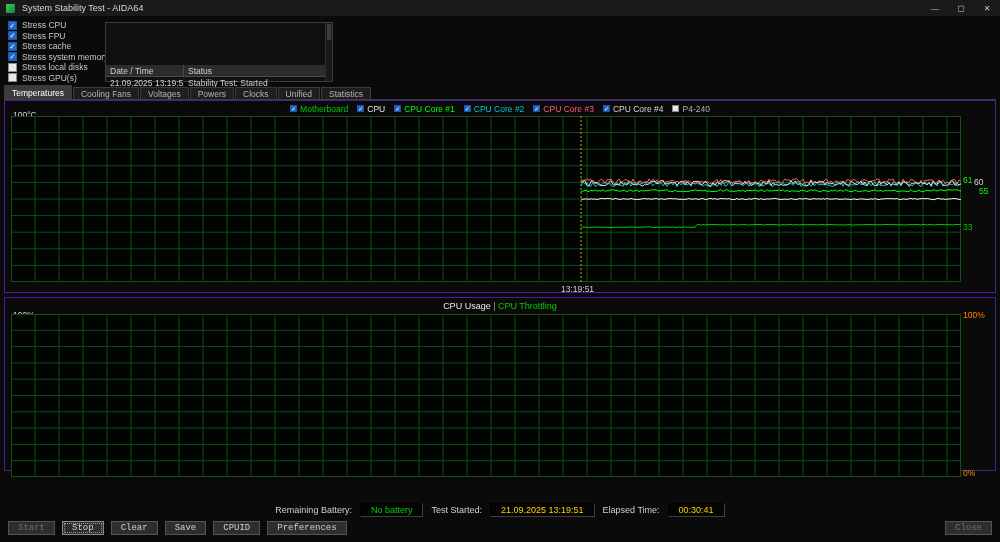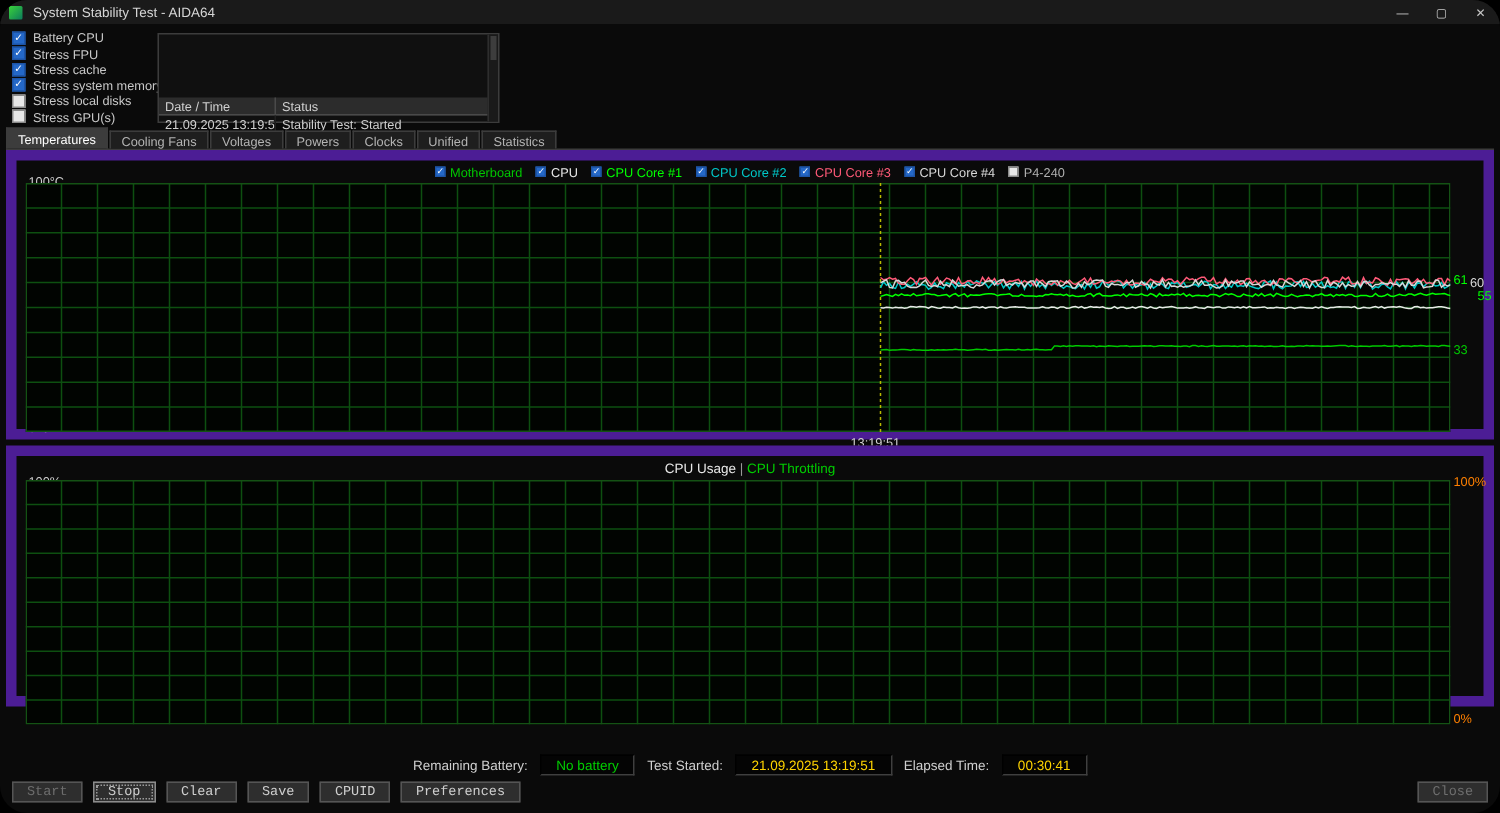--- a/index.html
+++ b/index.html
@@ -1,18 +1,18 @@
 <!DOCTYPE html>
 <html><head>
 <meta charset="utf-8">
 <style>
   * { box-sizing: border-box; margin: 0; padding: 0; }
   html,body { background:#000; }
   body { font-family:"Liberation Sans", sans-serif; }
-  .window { position:relative; width:1000px; height:542px; background:#0a0a0a; overflow:hidden; color:#ccc;border-radius:18px; }
+  .window { position:relative; width:1000px; height:542px; background:#0a0a0a; overflow:hidden; color:#ccc; }
 
   
   .titlebar { position:absolute; top:0; left:0; right:0; height:16px; background:#1a1a1a; display:flex; align-items:center; }
   .app-icon { width:9px; height:9px; margin-left:6px; background:linear-gradient(135deg,#3ad23a,#0c7c5c); border-radius:1px; }
   .title-text { margin-left:7px; font-size:9px; color:#d6d6d6; white-space:nowrap; }
   .win-controls { margin-left:auto; display:flex; height:100%; }
   .win-btn { width:26px; height:100%; display:flex; align-items:center; justify-content:center; font-size:8px; color:#c8c8c8; cursor:default; }
 
   
   .stress-options { position:absolute; left:8px; top:20px; }
@@ -32,21 +32,21 @@
   .lt-row .c1 { border-right:1px solid #1f1f1f; }
   .lt-scrollbar { position:absolute; right:0; top:0; bottom:0; width:7px; background:#1a1a1a; border-left:1px solid #2e2e2e; }
   .lt-thumb { margin:1px; height:16px; background:#3d3d3d; }
 
   
   .tabbar { position:absolute; left:4px; top:86px; right:4px; height:14px; display:flex; align-items:flex-end; border-bottom:1px solid #3c3c3c; }
   .tab { font-size:8.5px; color:#b4b4b4; background:#1e1e1e; border:1px solid #3c3c3c; border-bottom:none; padding:0 7px; margin-right:1px; height:12px; display:flex; align-items:center; white-space:nowrap; }
   .tab.active { background:#3c3c3c; color:#fff; height:14px; }
 
   
-  .panel { position:absolute; left:4px; right:4px; background:#0a0a0a; border:7px solid #4c1d95; }
+  .panel { position:absolute; left:4px; right:4px; background:#0a0a0a; border:1px solid #4c1d95; }
   .temp-panel { top:100px; height:193px; }
   .usage-panel { top:297px; height:174px; }
   .legend { position:absolute; top:2px; left:0; right:0; display:flex; justify-content:center; gap:9px; align-items:center; height:11px; }
   .legend-item { display:flex; align-items:center; gap:3px; }
   .legend-label { font-size:8.5px; white-space:nowrap; }
   svg.chart { position:absolute; left:6px; top:15px; display:block; }
   svg.chart.usage { top:16px; }
   .axis-label { position:absolute; font-size:8.5px; color:#d0d0d0; line-height:9px; }
   .right-labels { position:absolute; left:958px; top:15px; width:36px; height:166px; font-size:8.5px; }
   .right-labels span { position:absolute; line-height:8px; white-space:nowrap; }
@@ -77,21 +77,21 @@
     <div class="win-controls">
       <span class="win-btn">—</span>
       <span class="win-btn">▢</span>
       <span class="win-btn">✕</span>
     </div>
   </div>
 
   <div class="stress-options">
       <div class="stress-row">
         <span class="cb checked">✓</span>
-        <span class="cb-label">Battery CPU</span>
+        <span class="cb-label">Stress CPU</span>
       </div>
       <div class="stress-row">
         <span class="cb checked">✓</span>
         <span class="cb-label">Stress FPU</span>
       </div>
       <div class="stress-row">
         <span class="cb checked">✓</span>
         <span class="cb-label">Stress cache</span>
       </div>
       <div class="stress-row">

